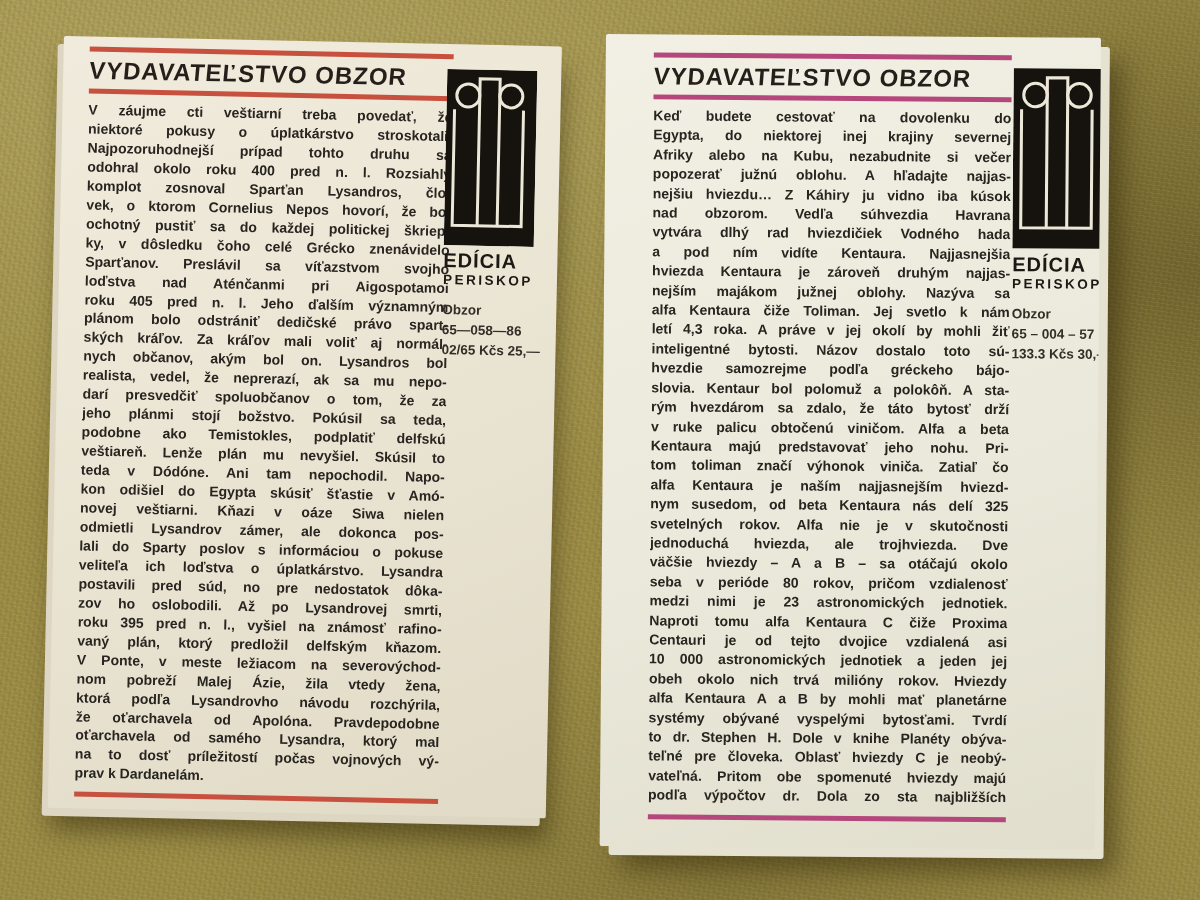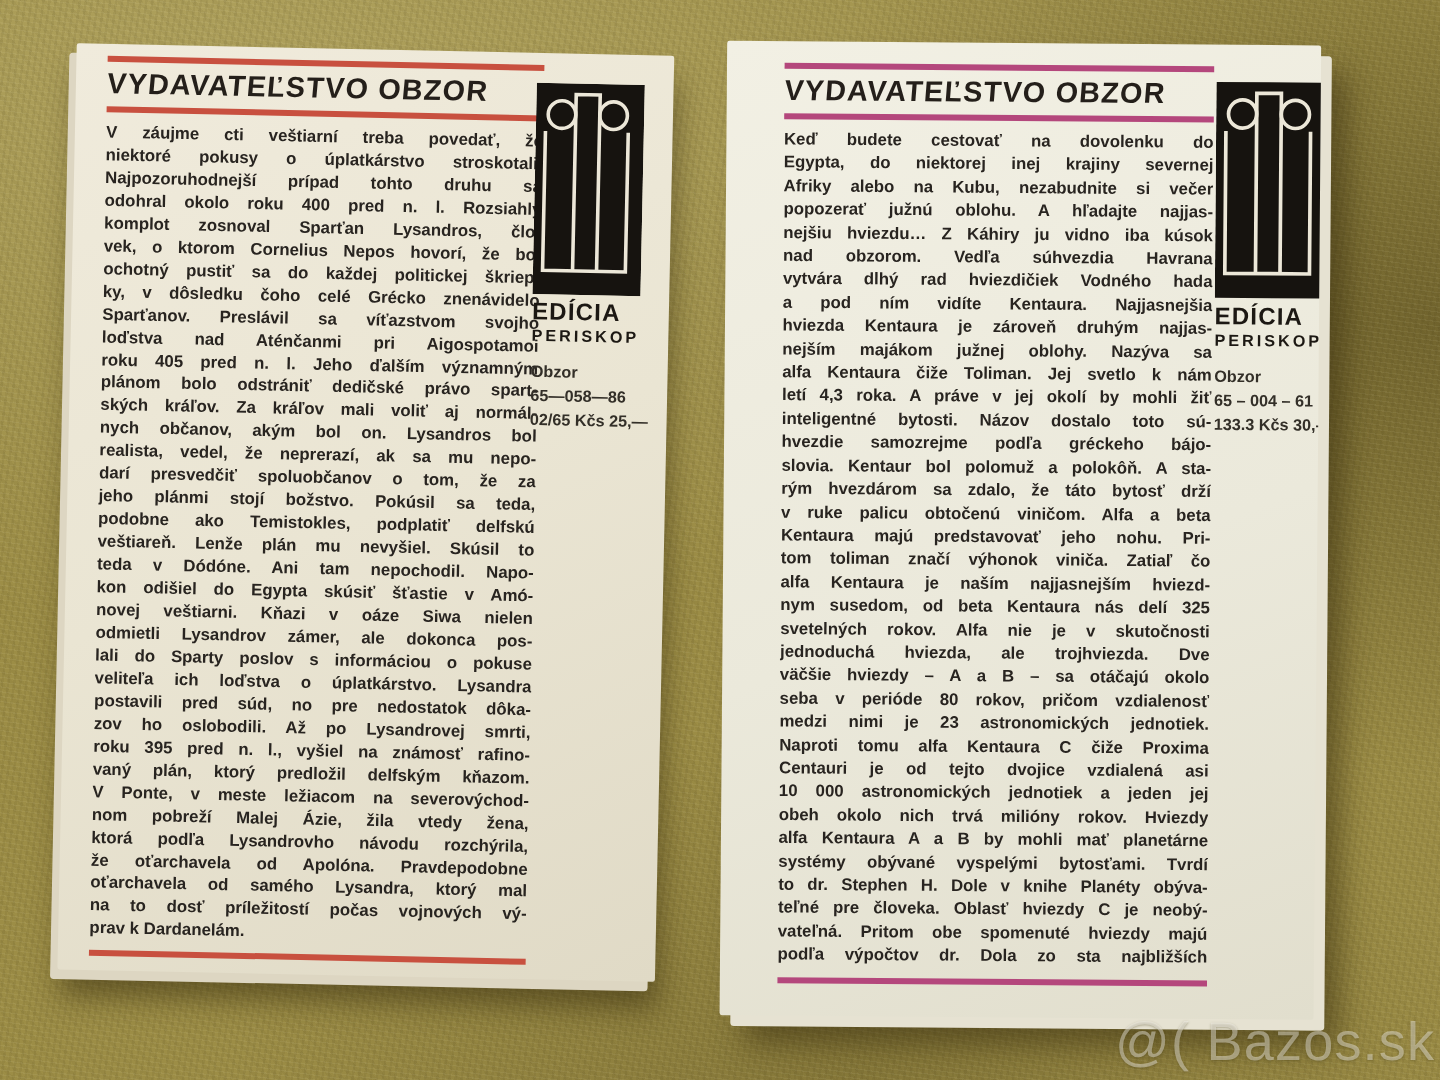--- a/index.html
+++ b/index.html
@@ -201,21 +201,20 @@
             <path d="M33 157 V9 H53 V157" fill="none" stroke="#ece7d8" stroke-width="3"></path>
             <path d="M8 40 V156 H77 V40" fill="none" stroke="#ece7d8" stroke-width="3"></path>
             <circle cx="21.5" cy="26" r="11.5" fill="none" stroke="#ece7d8" stroke-width="3"></circle>
             <circle cx="64.5" cy="26" r="11.5" fill="none" stroke="#ece7d8" stroke-width="3"></circle>
           </svg>
         </div>
         <div class="edicia">EDÍCIA</div>
         <div class="periskop">PERISKOP</div>
         <div class="imprint">
           <div>Obzor</div>
-          <div>65 – 004 – 61</div>
+          <div>65 – 004 – 57</div>
           <div>133.3 Kčs 30,–</div>
         </div>
       </div>
     </div>
   </div>
 
-  <div class="watermark">@( Bazos.sk</div>
 </div>
 
 </body></html>

